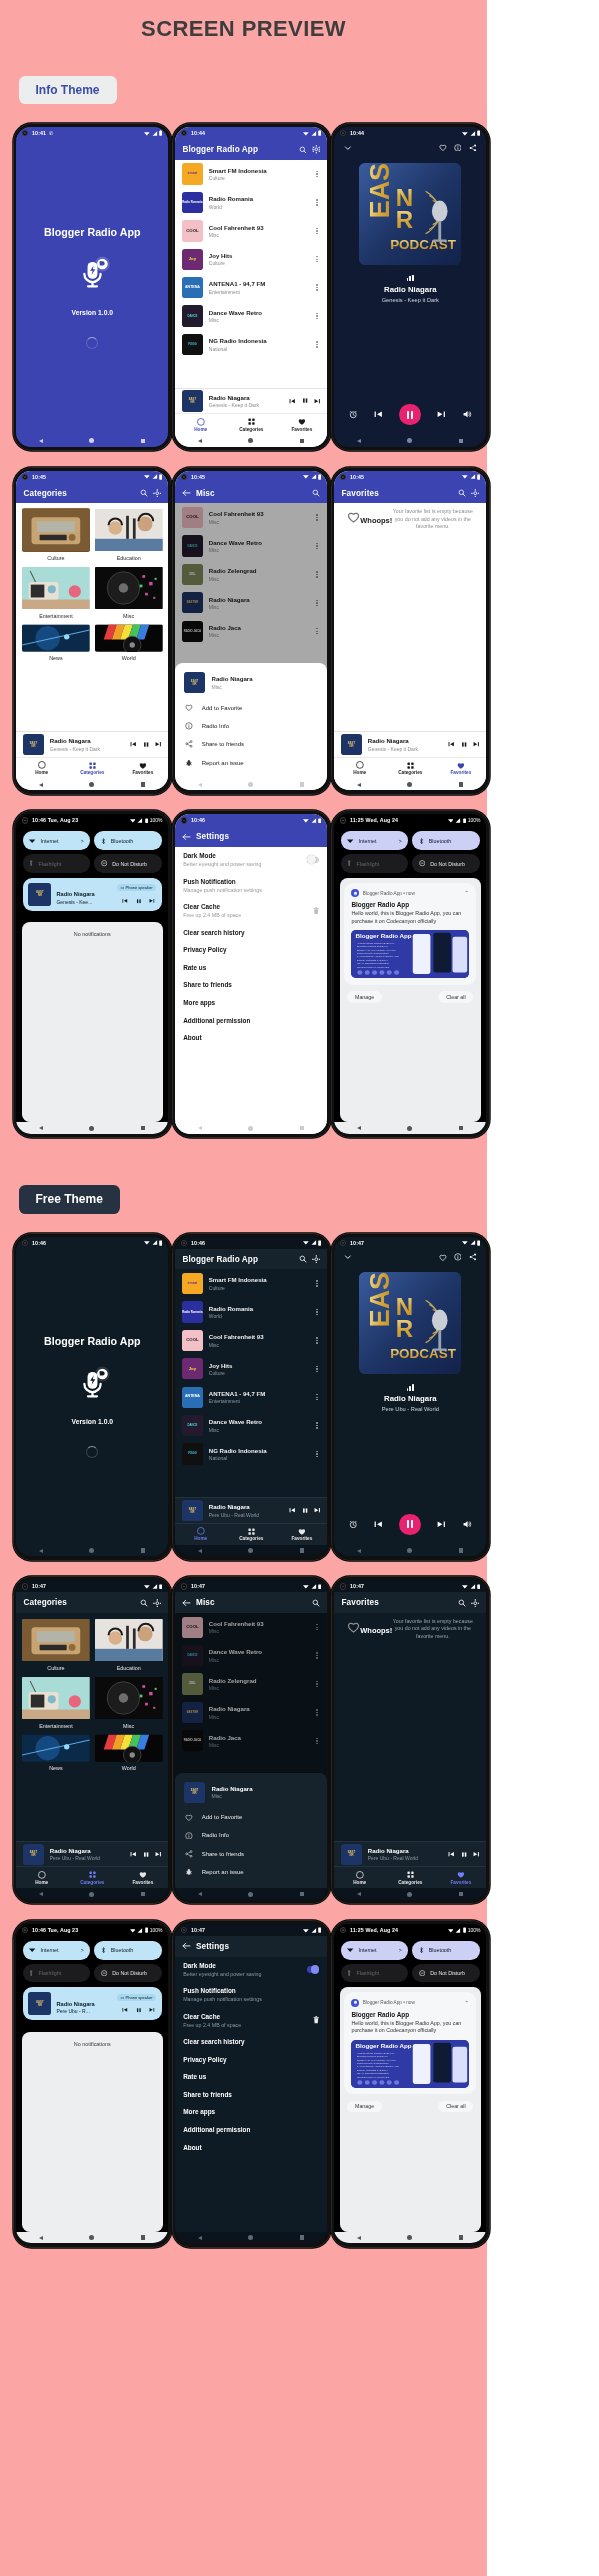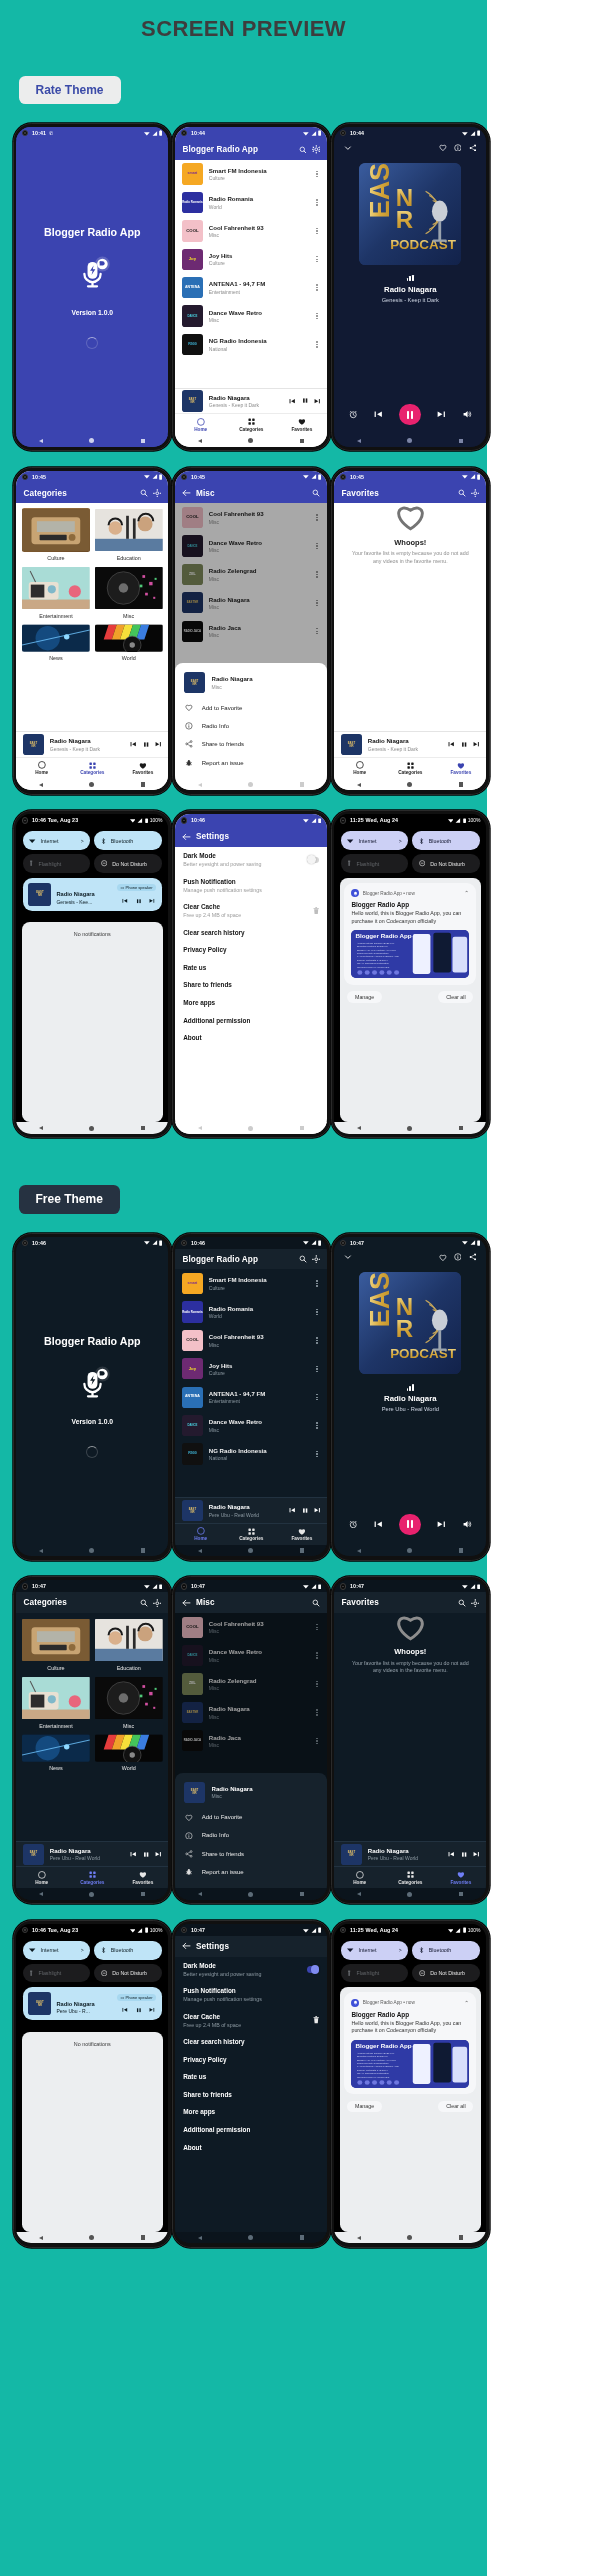--- a/index.html
+++ b/index.html
@@ -2,21 +2,21 @@
 <html style="font-size:11.4px"><head>
 <meta charset="utf-8">
 <style>
   * { box-sizing: border-box; margin:0; padding:0; }
   body {
     width: 599px;
     background: #ffffff;
     font-family: "Liberation Sans", sans-serif;
     -webkit-font-smoothing: antialiased;
   }
-  .page { width: 487px; min-height: 2576px; position: relative; background:#14b8a6; }
+  .page { width: 487px; min-height: 2576px; position: relative; background:#fca5a5; }
 
   
   .main-title {
     text-align: center;
     font-size: 22px;
     font-weight: 700;
     letter-spacing: 0.4px;
     color: #3d3d3d;
     padding-top: 15.6px;
     font-family: "Liberation Sans", sans-serif;
@@ -183,21 +183,21 @@
   }
   .playbtn i{width:2.1px;height:7.8px;background:#fff;display:block;border-radius:0.7px;}
   .playbtn .g{display:flex;gap:2.1px;}
 
   
   .catgrid{display:grid;grid-template-columns:1fr 1fr;gap:5px;padding:5px 5.7px;}
   .catcell .img{width:100%;height:44px;border-radius:2.1px;overflow:hidden;position:relative;}
   .catcell .cap{text-align:center;font-size:5.4px;margin-top:2.8px;font-weight:500;}
 
   
-  .empty{flex:1;display:flex;flex-direction:column;align-items:center;justify-content:space-between;padding:0 12.8px;}
+  .empty{flex:1;display:flex;flex-direction:row;align-items:center;justify-content:space-between;padding:0 12.8px;}
   .empty .h{font-size:7.5px;font-weight:700;margin-top:5.7px;}
   .empty .p{font-size:5.3px;text-align:center;margin-top:3.6px;line-height:1.45;}
 
   
   .scrim{position:absolute;inset:0;background:rgba(0,0,0,.34);}
   .sheet{
     position:absolute;left:0;right:0;bottom:0;
     border-top-left-radius:7.8px;border-top-right-radius:7.8px;
     padding:5.7px 0 7.1px 0;
   }
@@ -282,21 +282,21 @@
   .blackScreen .statusbar{background:#000;color:#fff;}
 </style>
 </head>
 <body>
 
 <div class="page">
 
   <div class="main-title">SCREEN PREVIEW</div>
 
   <div class="chip-wrap">
-    <span class="theme-chip chip-light">Rate Theme</span>
+    <span class="theme-chip chip-light">Info Theme</span>
   </div>
 
   <div class="row">
 
     <div class="cell">
       <div class="phone">
         <div class="screen lightScreen" style="background:#3b44b0">
           <div class="statusbar" style="background:#3b44b0">
             <span class="punch">
                 <i></i>

